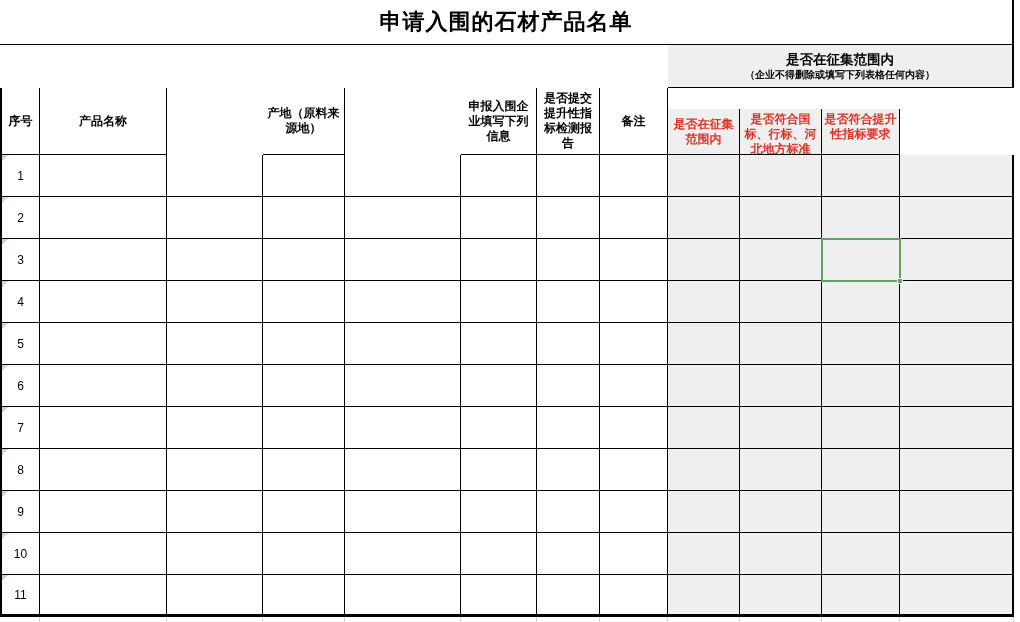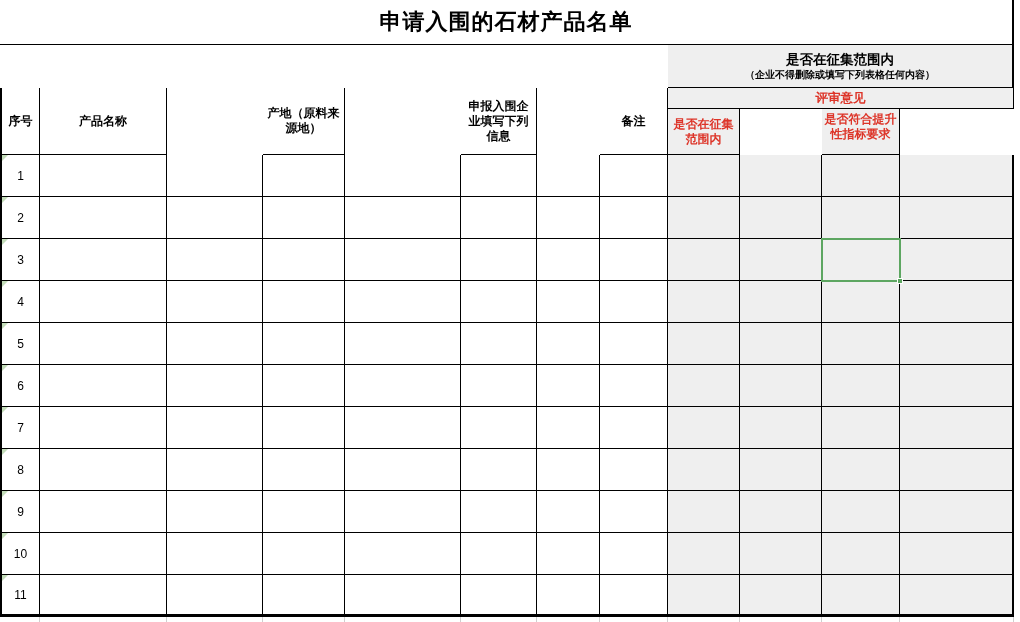--- a/index.html
+++ b/index.html
@@ -77,25 +77,26 @@
 
     <div class="cell band-right gray br2">
       <span class="br-title">是否在征集范围内</span>
       <span class="br-note">（企业不得删除或填写下列表格任何内容）</span>
     </div>
 
     <div class="cell hd h1 bl">序号</div>
     <div class="cell hd h2">产品名称</div>
     <div class="cell hd h4">产地（原料来源地）</div>
     <div class="cell hd h6">申报入围企业填写下列信息</div>
+    <div class="cell hd h7">是否提交提升性指标检测报告</div>
     <div class="cell hd h8">备注</div>
 
-    <div class="cell review gray red">评审意见</div>
 
     <div class="cell rh two r1 gray red">是否在征集范围内</div>
+    <div class="cell rh r2 gray red">是否符合国标、行标、河北地方标准</div>
     <div class="cell rh r3 gray red">是否符合提升性指标要求</div>
 
   <div class="cell bl rownum" style="grid-area: 5 / 1;">
         <span class="tri"></span>
         <span>1</span>
       </div>
       <div class="cell" style="grid-area: 5 / 2;"></div>
       <div class="cell" style="grid-area: 5 / 3;"></div>
       <div class="cell" style="grid-area: 5 / 4;"></div>
       <div class="cell" style="grid-area: 5 / 5;"></div>

